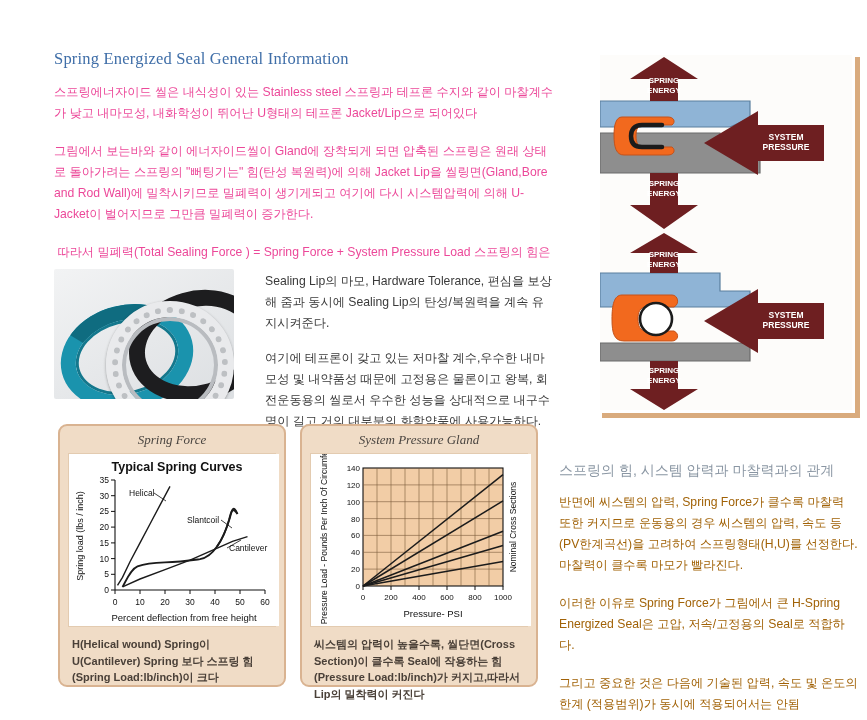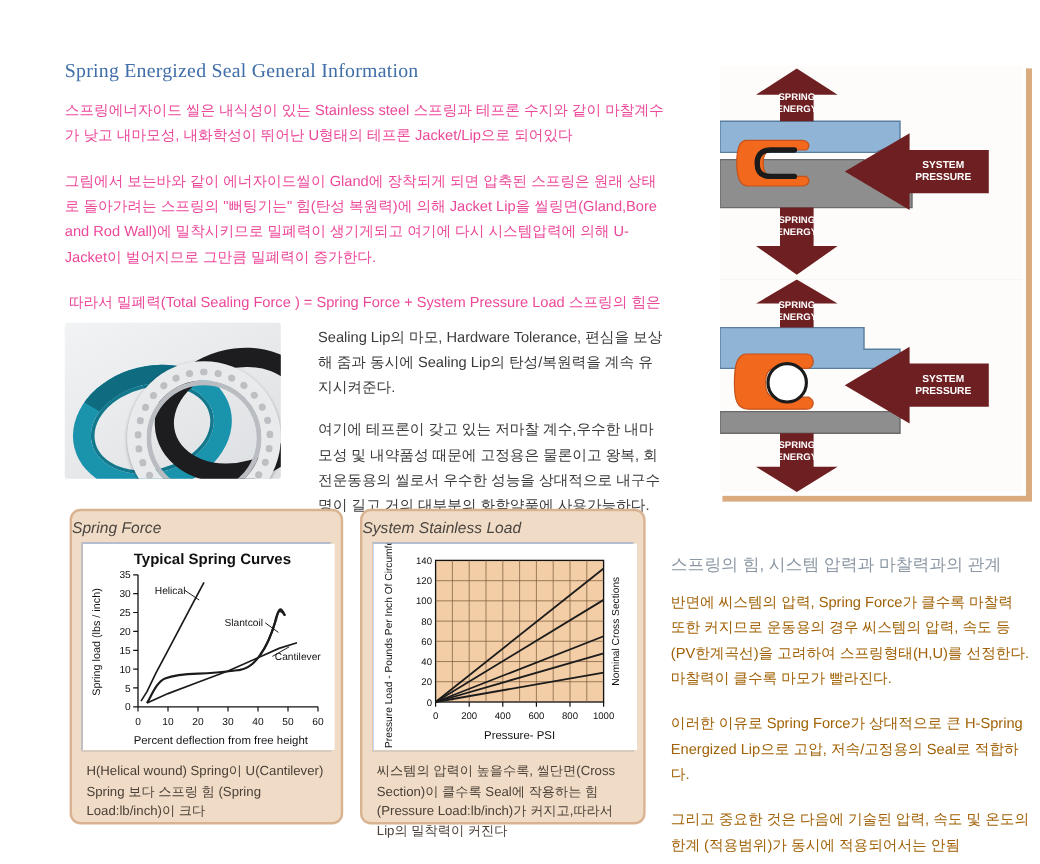--- a/index.html
+++ b/index.html
@@ -62,26 +62,26 @@
   .diag-divider{position:absolute;left:0;right:0;top:50%;height:1px;background:#eae6e0;}
 
   
   .card{
     position:absolute;background:#f0dcc6;border:2px solid #d9b391;
     border-radius:9px;box-sizing:border-box;
   }
   .card-spring{left:58px;top:424px;width:228px;height:263px;}
   .card-press{left:300px;top:424px;width:238px;height:263px;}
   .card-title{
-    text-align:left;font-family:Liberation Sans, sans-serif;
+    text-align:center;font-family:Liberation Serif, serif;
     font-style:italic;font-size:13px;color:#4a4540;padding:6px 0 5px;
   }
   .plot-box{background:#3b82f6;margin:0 8px;border:1px solid #e3cbb0;}
   .card-caption{
-    font-size:11px;line-height:16.5px;color:#4a4038;padding:9px 10px 0 12px;
+    font-size:11px;line-height:16.5px;color:#4a4038;padding:9px 10px 0 12px;font-weight:bold;
   }
 
   
   .rightcol{position:absolute;left:559px;top:462px;width:300px;}
   .rc-title{
     font-size:14px;color:#8a96a3;margin:0 0 12px 0;font-weight:400;
   }
   .rc-para{font-size:12.2px;line-height:21px;color:#a16207;margin:0 0 17px 0;}
 
   svg{display:block;}
@@ -227,21 +227,21 @@
         <line x1="158" y1="94" x2="172" y2="86" stroke="#111" stroke-width="0.8"></line>
 
         <text x="14" y="82" font-size="9" font-family="Liberation Sans, sans-serif" fill="#111" text-anchor="middle" transform="rotate(-90 14 82)">Spring load (lbs / inch)</text>
         <text x="115" y="167" font-size="9.5" font-family="Liberation Sans, sans-serif" fill="#111" text-anchor="middle">Percent deflection from free height</text>
       </svg>
     </div>
     <div class="card-caption">H(Helical wound) Spring이 U(Cantilever) Spring 보다 스프링 힘 (Spring Load:lb/inch)이 크다</div>
   </div>
 
   <div class="card card-press">
-    <div class="card-title">System Stainless Load</div>
+    <div class="card-title">System Pressure Gland</div>
     <div class="plot-box">
       <svg viewBox="0 0 220 172" width="220" height="172">
         <rect x="0" y="0" width="220" height="172" fill="#ffffff"></rect>
 
         <rect x="52" y="14" width="140" height="118" fill="#f2cda6" stroke="#111" stroke-width="1.1"></rect>
 
         <g stroke="#7a5a3a" stroke-width="0.6">
           <line x1="66" y1="14" x2="66" y2="132"></line>
           <line x1="80" y1="14" x2="80" y2="132"></line>
           <line x1="94" y1="14" x2="94" y2="132"></line>
@@ -300,17 +300,17 @@
         <text x="205" y="73" font-size="8.5" font-family="Liberation Sans, sans-serif" fill="#111" text-anchor="middle" transform="rotate(-90 205 73)">Nominal Cross Sections</text>
         <text x="122" y="163" font-size="9.5" font-family="Liberation Sans, sans-serif" fill="#111" text-anchor="middle">Pressure- PSI</text>
       </svg>
     </div>
     <div class="card-caption">씨스템의 압력이 높을수록, 씰단면(Cross Section)이 클수록 Seal에 작용하는 힘(Pressure Load:lb/inch)가 커지고,따라서 Lip의 밀착력이 커진다</div>
   </div>
 
   <div class="rightcol">
     <h2 class="rc-title">스프링의 힘, 시스템 압력과 마찰력과의 관계</h2>
     <p class="rc-para">반면에 씨스템의 압력, Spring Force가 클수록 마찰력 또한  커지므로 운동용의 경우 씨스템의 압력, 속도 등(PV한계곡선)을 고려하여 스프링형태(H,U)를 선정한다.  마찰력이 클수록 마모가 빨라진다.</p>
-    <p class="rc-para">이러한 이유로 Spring Force가 상대적으로 큰 H-Spring Energized Lip으로 고압, 저속/고정용의 Seal로 적합하다.</p>
+    <p class="rc-para">이러한 이유로 Spring Force가 그림에서 큰 H-Spring Energized Seal은 고압, 저속/고정용의 Seal로 적합하다.</p>
     <p class="rc-para">그리고 중요한 것은 다음에 기술된 압력, 속도 및 온도의 한계 (적용범위)가 동시에 적용되어서는 안됨</p>
   </div>
 
 </div>
 
 </body></html>

